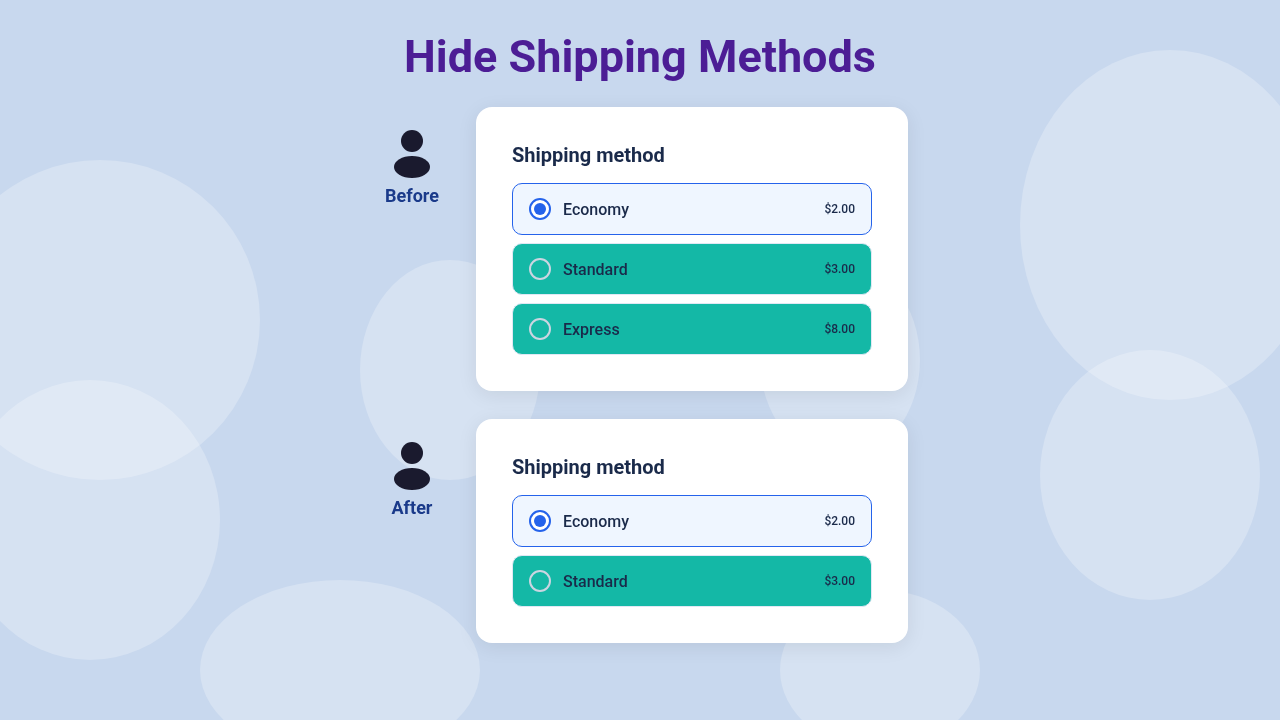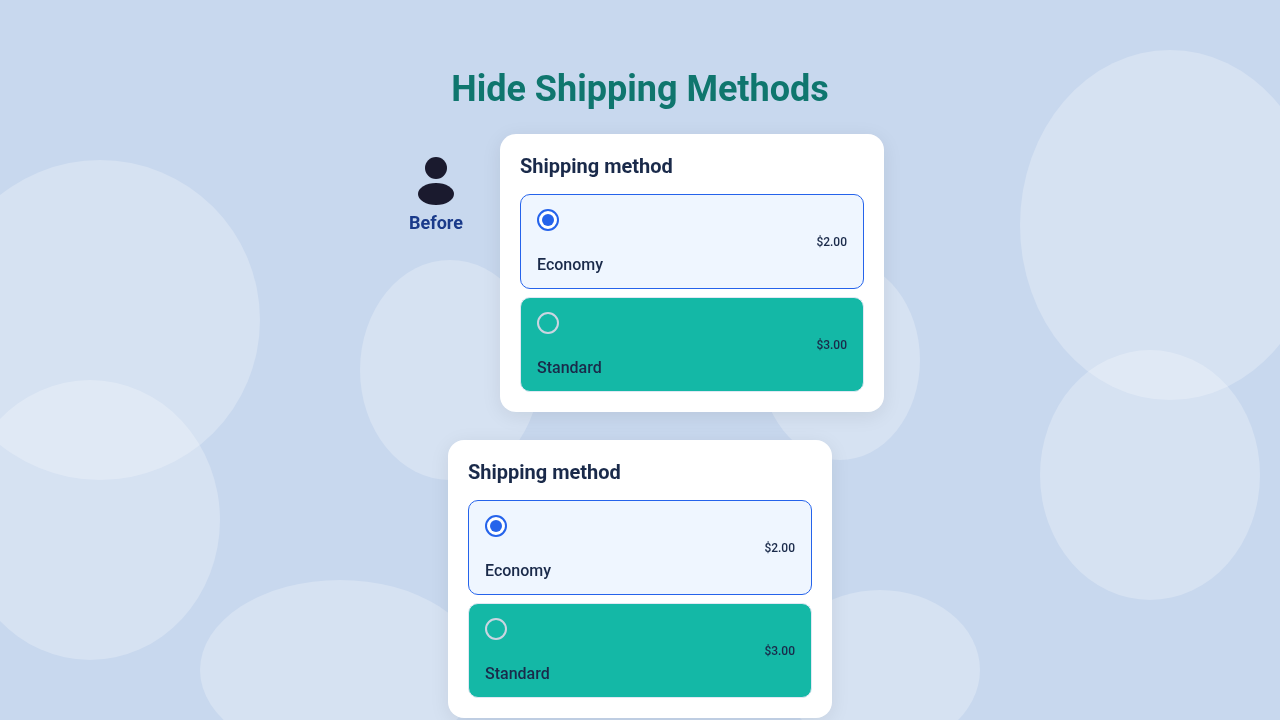--- a/index.html
+++ b/index.html
@@ -51,24 +51,24 @@
     .blob7 {
       width: 180px; height: 220px;
       top: 260px; left: 360px;
     }
     .blob8 {
       width: 160px; height: 200px;
       top: 260px; right: 360px;
     }
 
     .page-title {
-      font-size: 36px;
+      font-size: 45px;
       font-weight: 700;
-      color: #0f766e;
-      margin-top: 68px;
+      color: #4c1d95;
+      margin-top: 30px;
       margin-bottom: 24px;
       z-index: 1;
     }
 
     .main-content {
       display: flex;
       flex-direction: column;
       gap: 28px;
       z-index: 1;
       align-items: center;
@@ -99,22 +99,22 @@
       font-weight: 700;
       color: #1a3a8a;
       margin-top: 6px;
       text-align: right;
     }
 
     
     .shipping-card {
       background: white;
       border-radius: 16px;
-      padding: 20px;
-      width: 384px;
+      padding: 36px;
+      width: 432px;
       box-shadow: 0 4px 20px rgba(0,0,0,0.08);
     }
 
     .card-title {
       font-size: 20px;
       font-weight: 700;
       color: #1a2a4a;
       margin-bottom: 16px;
     }
 
@@ -140,22 +140,22 @@
       margin-bottom: 0;
     }
 
     .shipping-option.selected {
       border-color: #2563eb;
       background: #eff6ff;
     }
 
     .option-left {
       display: flex;
-      gap: 24px;
-      flex-direction: column;
+      align-items: center;
+      gap: 12px;
     }
 
     .radio-circle {
       width: 22px;
       height: 22px;
       border-radius: 50%;
       border: 2px solid #cbd5e1;
       display: flex;
       align-items: center;
       justify-content: center;
@@ -226,26 +226,40 @@
         </div>
 
         <div class="shipping-option">
           <div class="option-left">
             <div class="radio-circle"></div>
             <span class="option-name">Standard</span>
           </div>
           <span class="option-price">$3.00</span>
         </div>
 
+        <div class="shipping-option">
+          <div class="option-left">
+            <div class="radio-circle"></div>
+            <span class="option-name">Express</span>
+          </div>
+          <span class="option-price">$8.00</span>
+        </div>
 
       </div>
     </div>
   </div>
 
   <div class="section-row">
+    <div class="person-block">
+      <svg class="person-icon" viewBox="0 0 56 56" fill="none" xmlns="http://www.w3.org/2000/svg">
+        <circle cx="28" cy="18" r="11" fill="#1a1a2e"></circle>
+        <ellipse cx="28" cy="44" rx="18" ry="11" fill="#1a1a2e"></ellipse>
+      </svg>
+      <span class="person-label">After</span>
+    </div>
 
     <div class="shipping-card">
       <div class="card-title">Shipping method</div>
       <div class="shipping-options">
 
         <div class="shipping-option selected">
           <div class="option-left">
             <div class="radio-circle checked">
               <div class="radio-inner"></div>
             </div>

